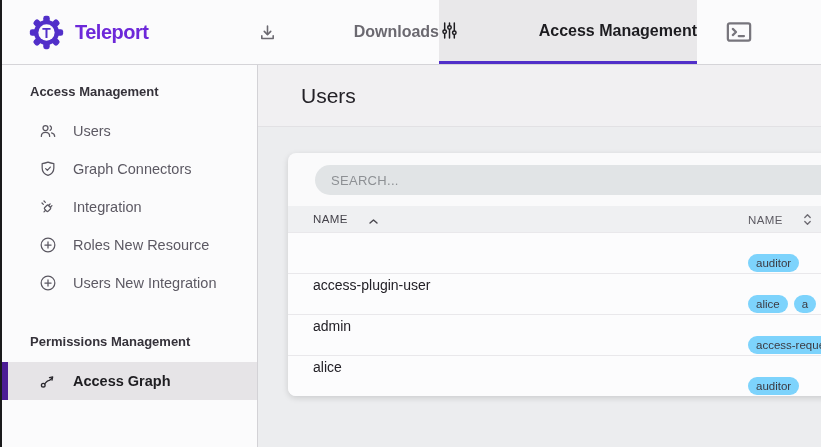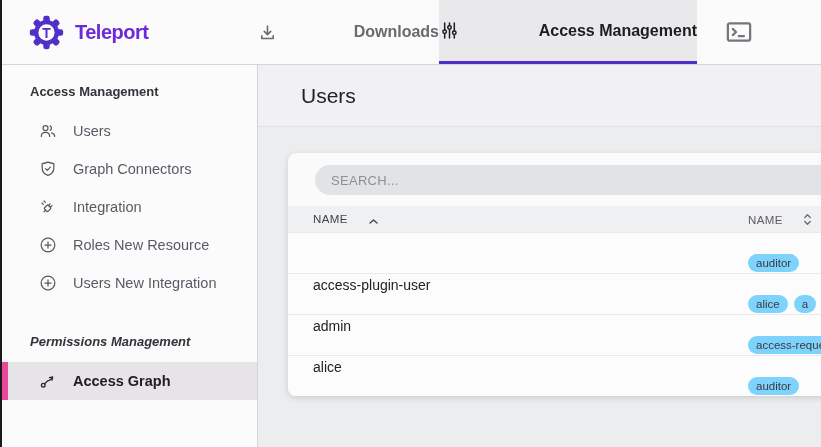--- a/index.html
+++ b/index.html
@@ -37,28 +37,28 @@
 
   
   .sidebar {
     width: 256px; flex: 0 0 256px; background: #fbfbfc;
     border-right: 1px solid #d3d2d6; padding-top: 19px;
   }
   .section-heading {
     font-size: 13px; font-weight: 700; color: #35323a;
     padding-left: 28px; line-height: 16px; margin-bottom: 12px;
   }
-  .section-heading.second { margin-top: 32px; font-style: italic; }
+  .section-heading.second { margin-top: 32px; }
   .nav-item {
     height: 38px; display: flex; align-items: center; gap: 15px;
     padding-left: 36px; font-size: 14.5px; color: #5c5963; cursor: pointer;
   }
   .nav-item svg { flex: 0 0 auto; color: #5a5761; }
   .nav-item.active {
-    background: #e6e4e7; border-left: 6px solid #ec4899; padding-left: 30px;
+    background: #e6e4e7; border-left: 6px solid #4c1d95; padding-left: 30px;
     color: #1e1d21; font-weight: 700;
   }
   .nav-item.active svg { color: #2a282e; }
 
   
   .main { flex: 1; min-width: 0; background: #ecedef; display: flex; flex-direction: column; }
   .page-header {
     height: 62px; flex: 0 0 62px; background: #f1f0f2;
     border-bottom: 1px solid #e2e1e4;
     display: flex; align-items: center; padding-left: 43px;

